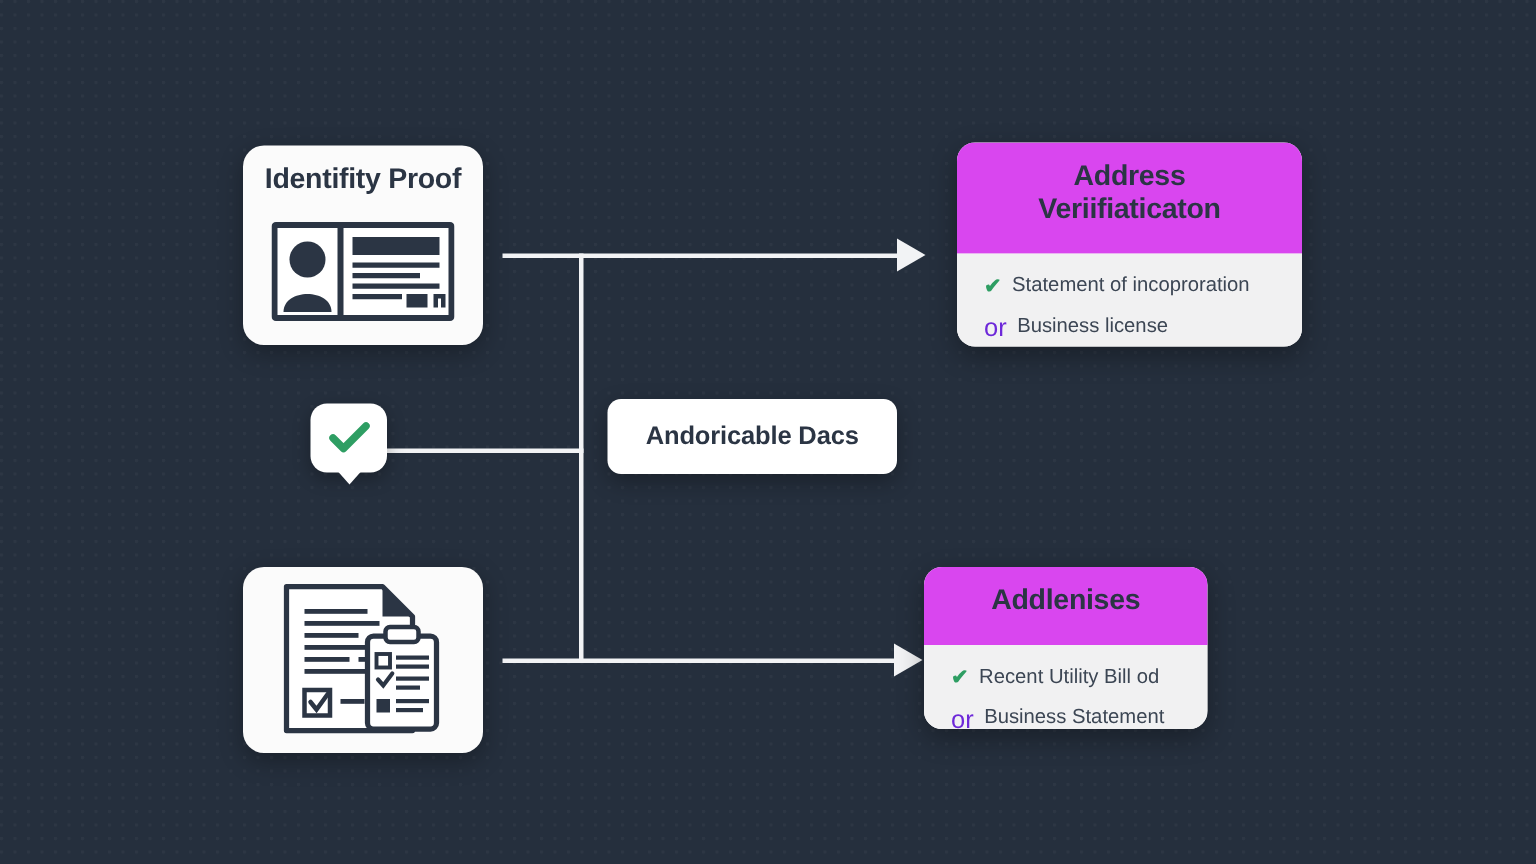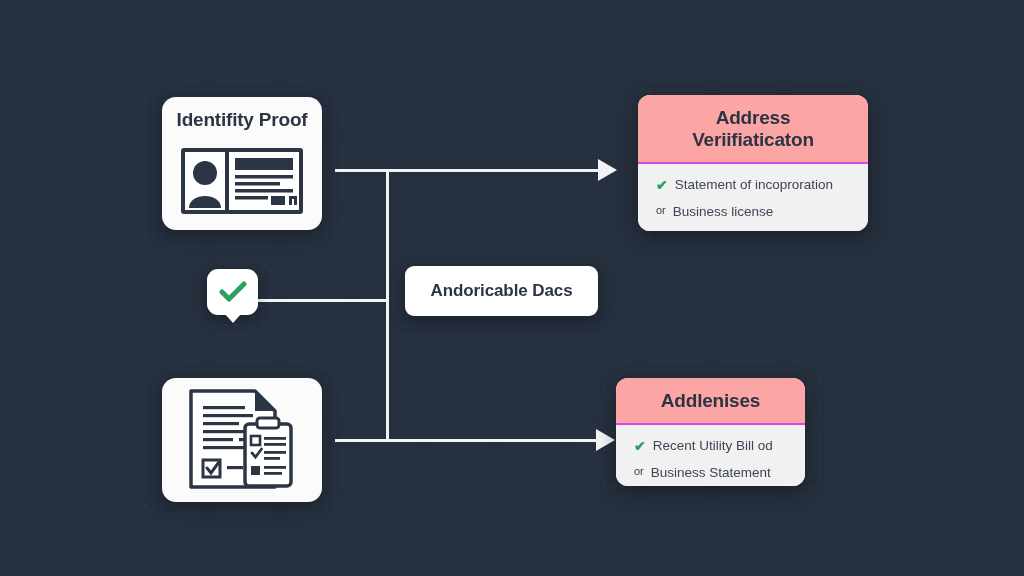--- a/index.html
+++ b/index.html
@@ -72,27 +72,27 @@
   .list-card {
     position: absolute;
     background: #ffffff;
     border-radius: 12px;
     box-shadow: 0 6px 18px rgba(0,0,0,0.32);
     overflow: hidden;
     display: flex;
     flex-direction: column;
   }
   .list-card .lc-head {
-    background: #fca5a5;
+    background: #d946ef;
     padding: 12px 18px 11px 18px;
     font-size: 19px;
     font-weight: bold;
     color: #2b3544;
     letter-spacing: -0.2px;
-    border-bottom: 2px solid #d946ef;
+    border-bottom: 7px solid #d946ef;
   }
   .list-card .lc-body {
     background: #f1f1f2;
     flex: 1;
     padding: 13px 18px 14px 18px;
     display: flex;
     flex-direction: column;
     gap: 11px;
   }
   .lc-row {
@@ -103,22 +103,22 @@
     color: #3c4654;
     line-height: 1.2;
   }
   .lc-row .tick {
     color: #2e9e63;
     font-size: 14px;
     font-weight: bold;
     line-height: 1.15;
   }
   .lc-row .prefix {
-    color: #404040;
-    font-size: 11px;
+    color: #6d28d9;
+    font-size: 17px;
   }
 
   #card-address-verification {
     left: 638px;
     top: 95px;
     width: 230px;
     height: 136px;
   }
   #card-address-verification .lc-head { text-align: center; }
 

